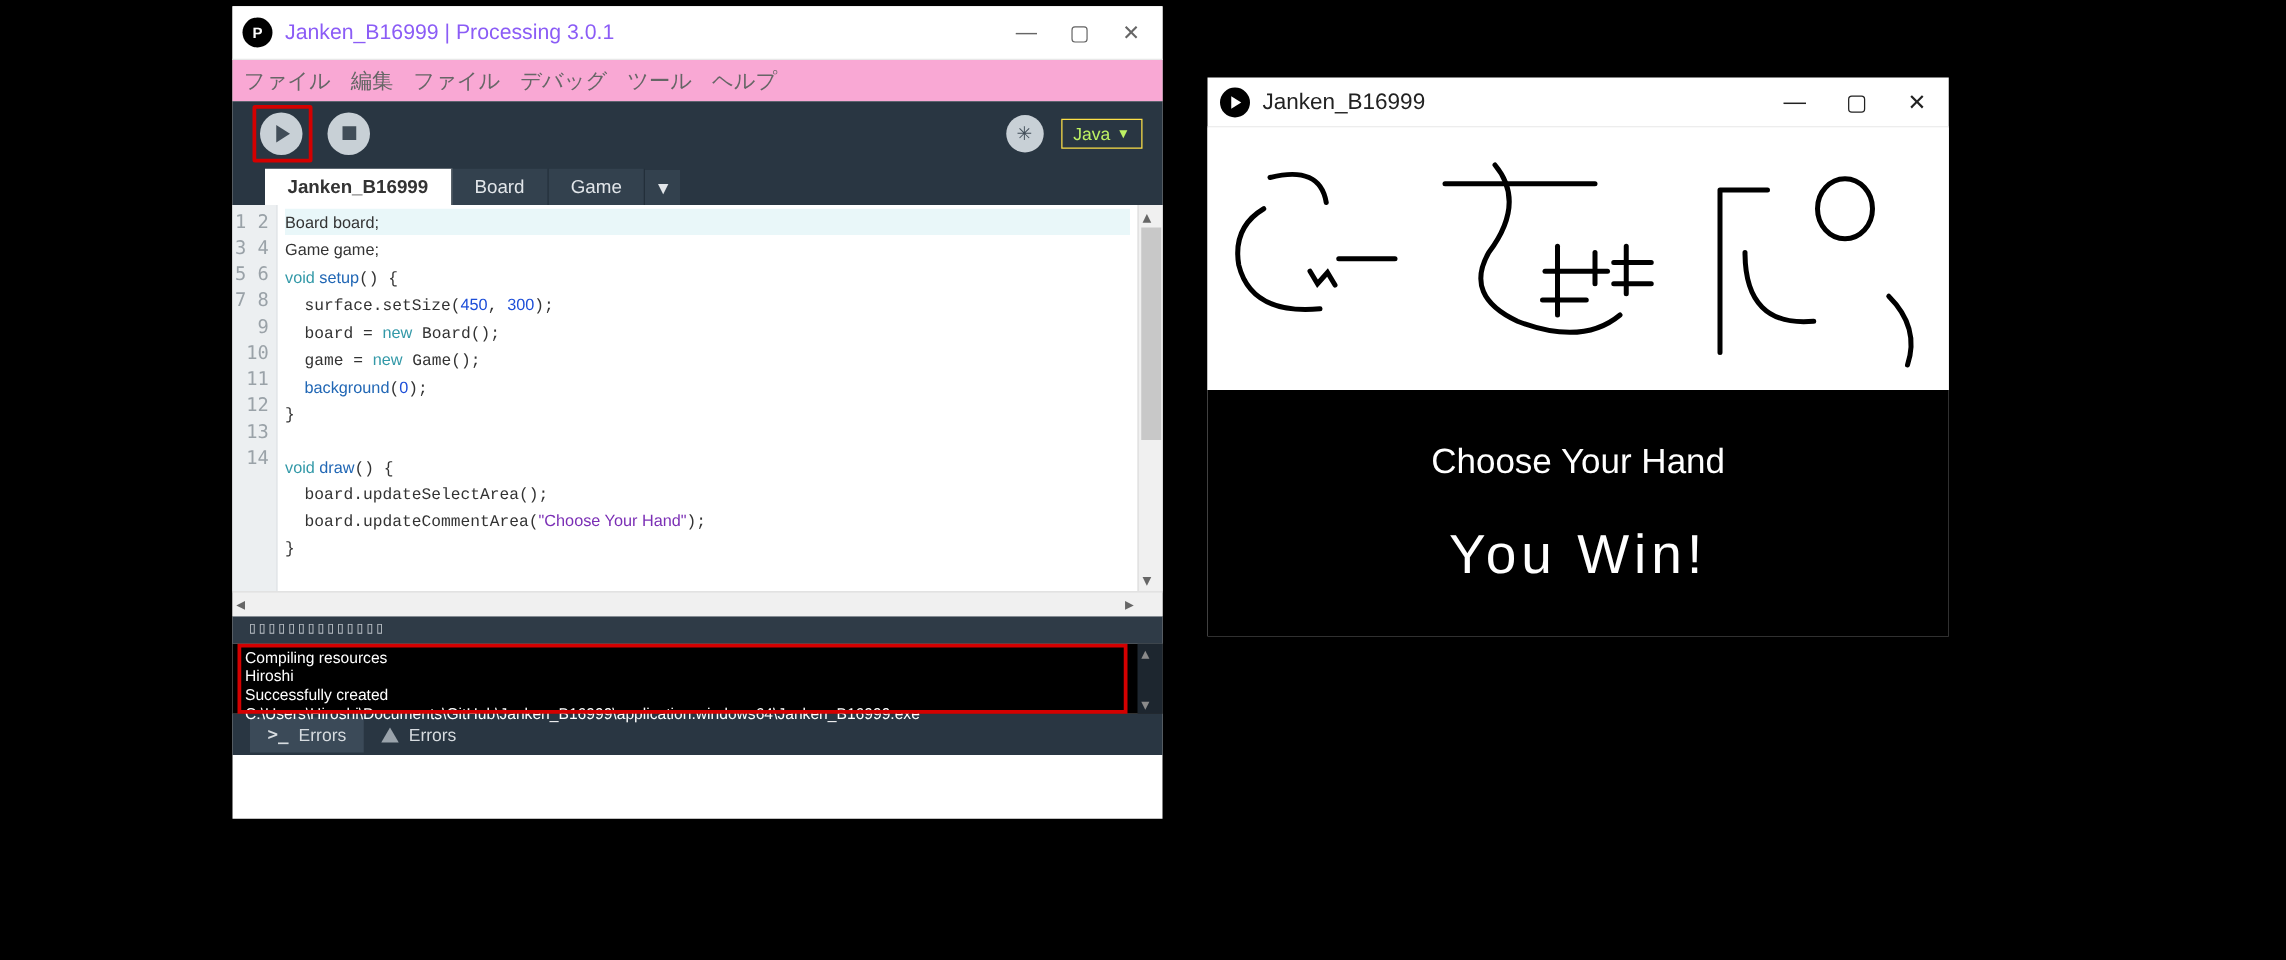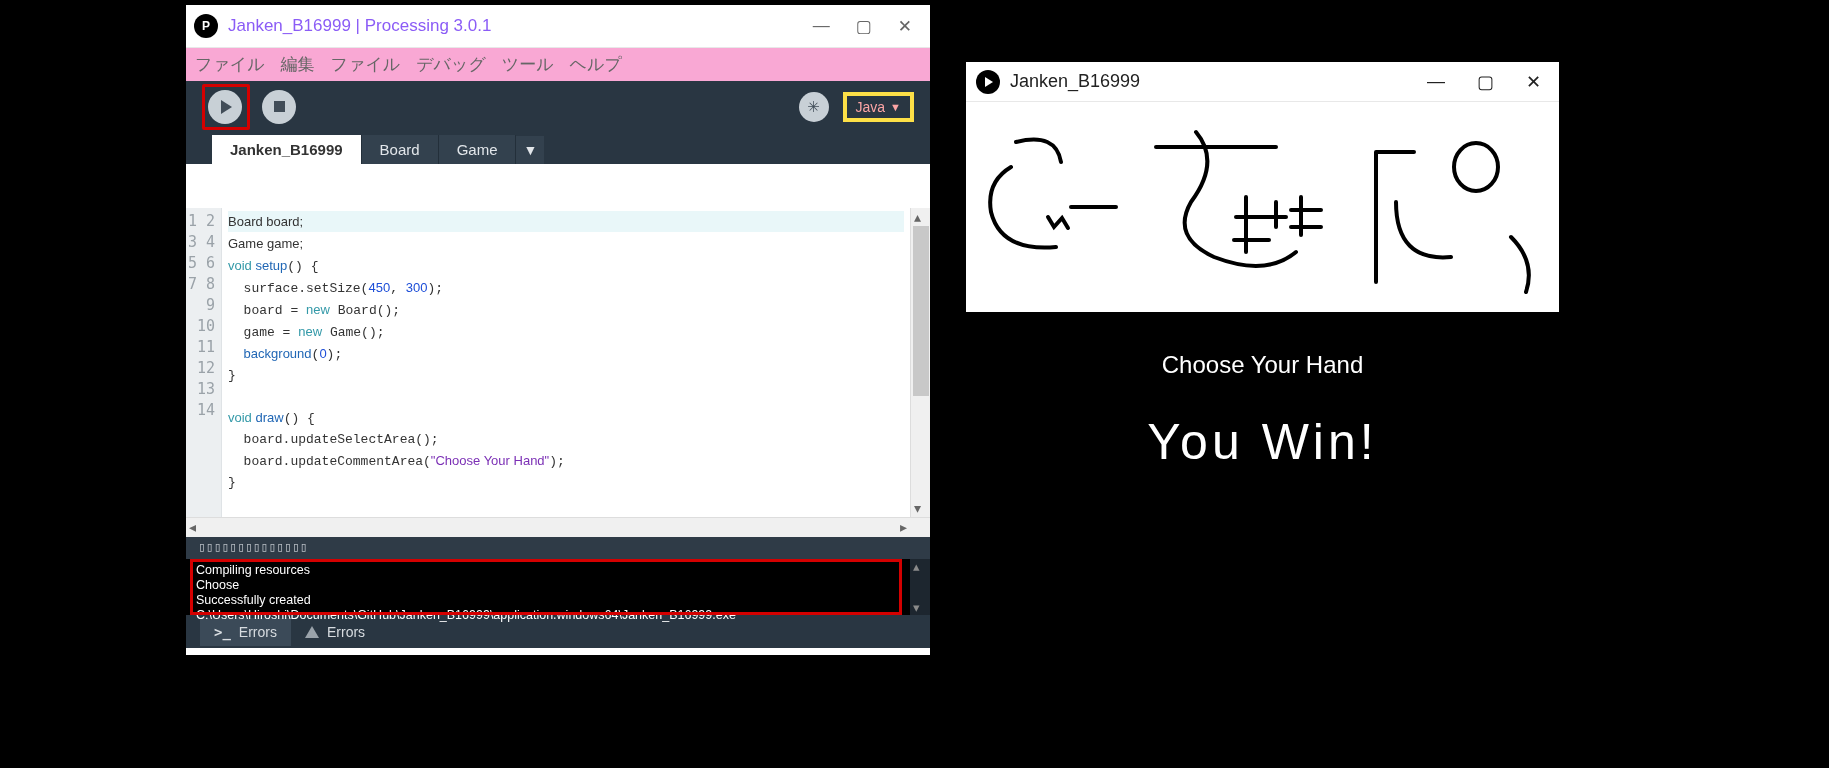--- a/index.html
+++ b/index.html
@@ -43,38 +43,38 @@
       display:flex;align-items:center;justify-content:center;
     }
     .play-tri{ width:0;height:0;border-left:11px solid #414d58;border-top:7px solid transparent;border-bottom:7px solid transparent;margin-left:3px; }
     .stop-sq{ width:11px;height:11px;background:#414d58; }
     .tb-right{ display:flex; align-items:center; gap:14px; }
     .debug-icn{
       width:30px;height:30px;border-radius:50%;background:#c8d0d6;
       display:flex;align-items:center;justify-content:center;color:#414d58;font-size:15px;font-family:monospace;
     }
     .lang-sel{
-      border:4px solid #fde047; color:#fca5a5; padding:3px 9px;
+      border:1px solid #fde047; color:#bef264; padding:3px 9px;
       font-size:14px; display:flex; align-items:center; gap:5px;
     }
     .lang-arrow{ font-size:11px; }
 
     .ide-tabs{
       height:32px; background:#293642; display:flex; align-items:flex-end;
       padding-left:26px; gap:0;
     }
     .tab{
       padding:6px 18px; color:#e2e6ea; font-size:15px; background:#33414e;
       border-right:1px solid #232f3a;
     }
     .tab.active{ background:#fff; color:#333; font-weight:bold; }
     .tab-menu{ width:28px; text-align:center; color:#e2e6ea; padding:6px 0; font-size:14px; background:#33414e; }
 
     .editor{
-      flex:0 0 300px; display:flex; background:#fff; position:relative;margin-top:44px;
+      flex:0 0 300px; display:flex; background:#fff; position:relative;
     }
     .gutter{
       width:36px; background:#eceff1; color:#9aa2a8;
       font-family:Consolas,monospace; font-size:15px; text-align:right;
       padding:3px 6px 0 0; line-height:21px; border-right:1px solid #dfe3e6;
     }
     .code{
       flex:1; font-family:Consolas,"Courier New",monospace; font-size:13px;
       line-height:21px; padding:3px 6px; white-space:pre; color:#333;
     }
@@ -152,22 +152,22 @@
 
     .sk-canvas{
       flex:0 0 210px; background:#fff; position:relative;
     }
     .sk-canvas svg{ position:absolute; top:0; left:0; }
 
     .sk-black{
       flex:1; background:#000; color:#fff; display:flex; flex-direction:column;
       align-items:center; justify-content:center; gap:34px;
     }
-    .sk-black .line1{ font-size:24px; }
-    .sk-black .line2{ font-size:50px; letter-spacing:4px; }
+    .sk-black .line1{ font-size:28px; }
+    .sk-black .line2{ font-size:44px; letter-spacing:4px; }
   </style>
 </head>
 <body>
 
 <div class="ide">
   <div class="ide-titlebar">
     <span class="ide-logo">P</span>
     <span class="ide-title">Janken_B16999 | Processing 3.0.1</span>
     <div class="ide-ctrls">
       <span class="ide-ctrl">—</span>
@@ -253,21 +253,21 @@
   </div>
 
   <div class="hscroll">
     <span class="arrow left">◂</span>
     <span class="arrow right">▸</span>
   </div>
 
   <div class="console-hdr">▯▯▯▯▯▯▯▯▯▯▯▯▯▯</div>
   <div class="console-body">
     <div>Compiling resources</div>
-    <div>Choose</div>
+    <div>Hiroshi</div>
     <div>Successfully created</div>
     <div>C:\Users\Hiroshi\Documents\GitHub\Janken_B16999\application.windows64\Janken_B16999.exe</div>
     <div class="console-hl"></div>
     <div class="cscroll">
       <span class="arrow up">▴</span>
       <span class="arrow down">▾</span>
     </div>
   </div>
 
   <div class="ide-status">

